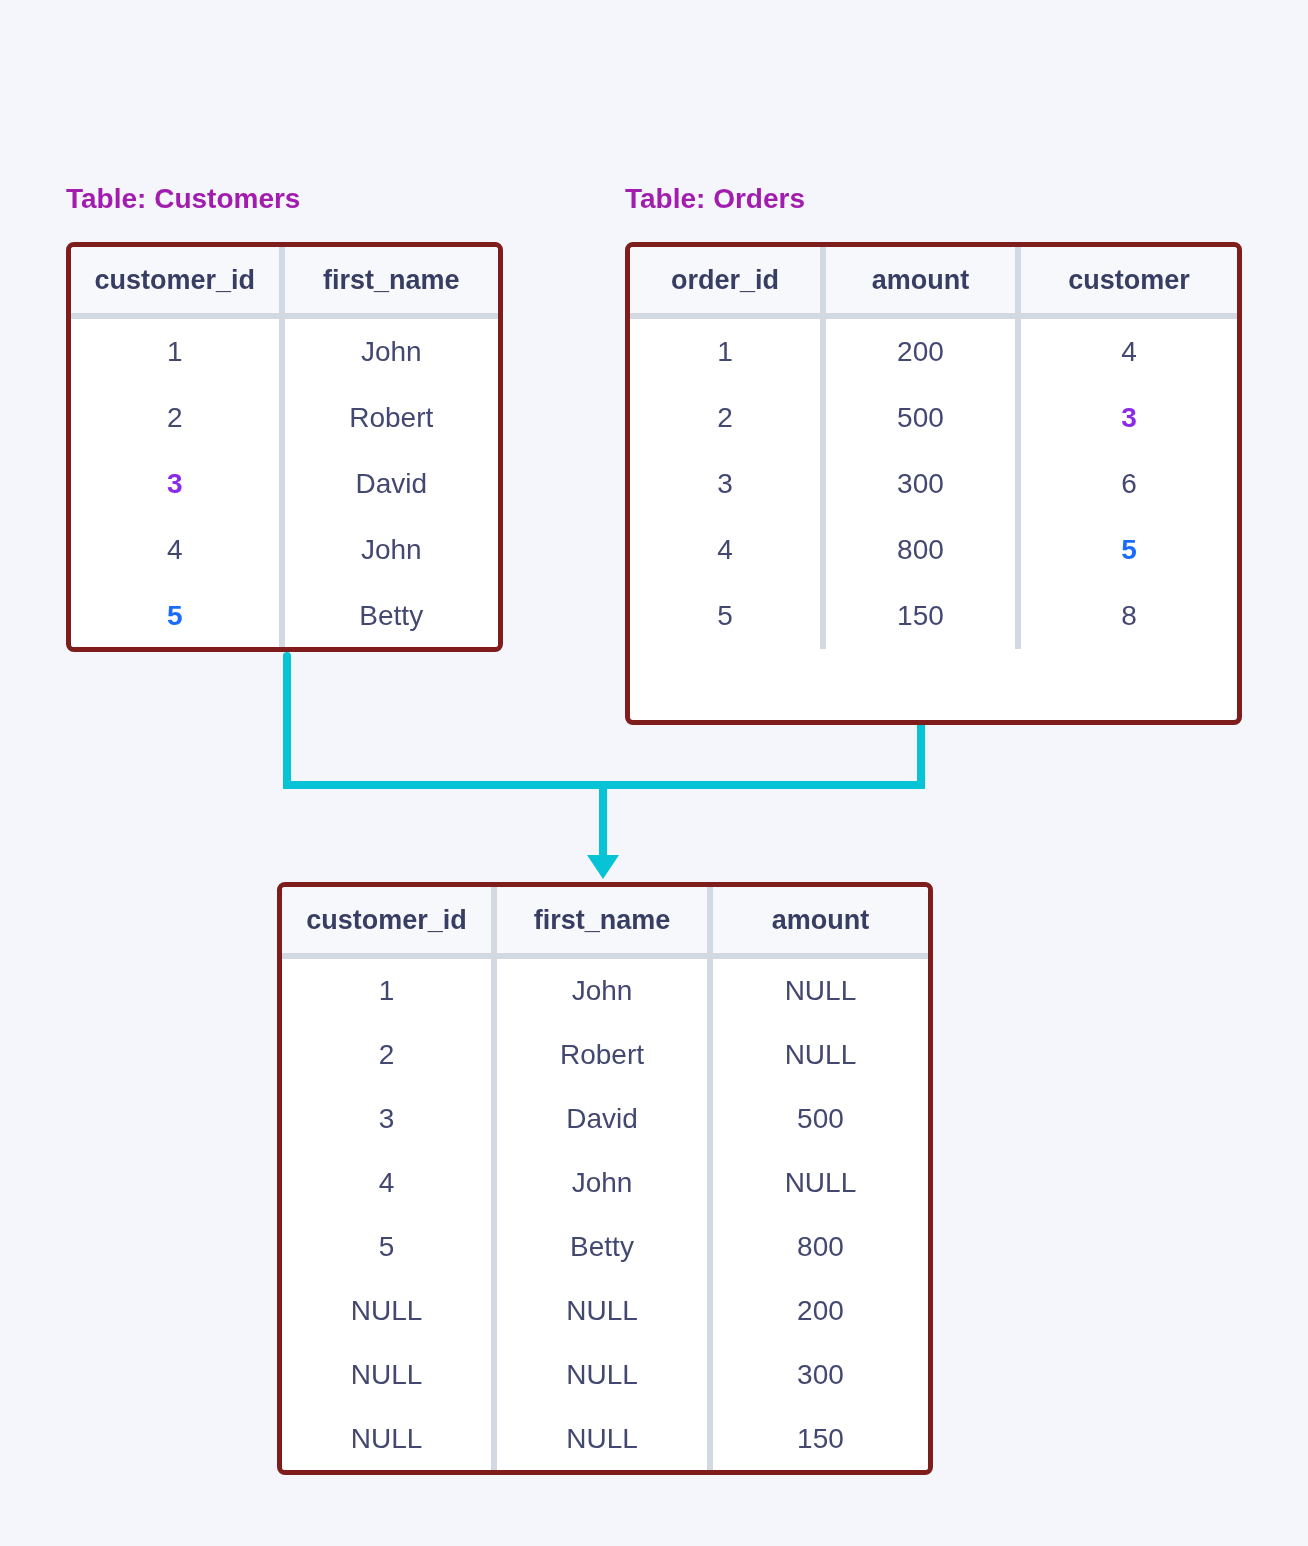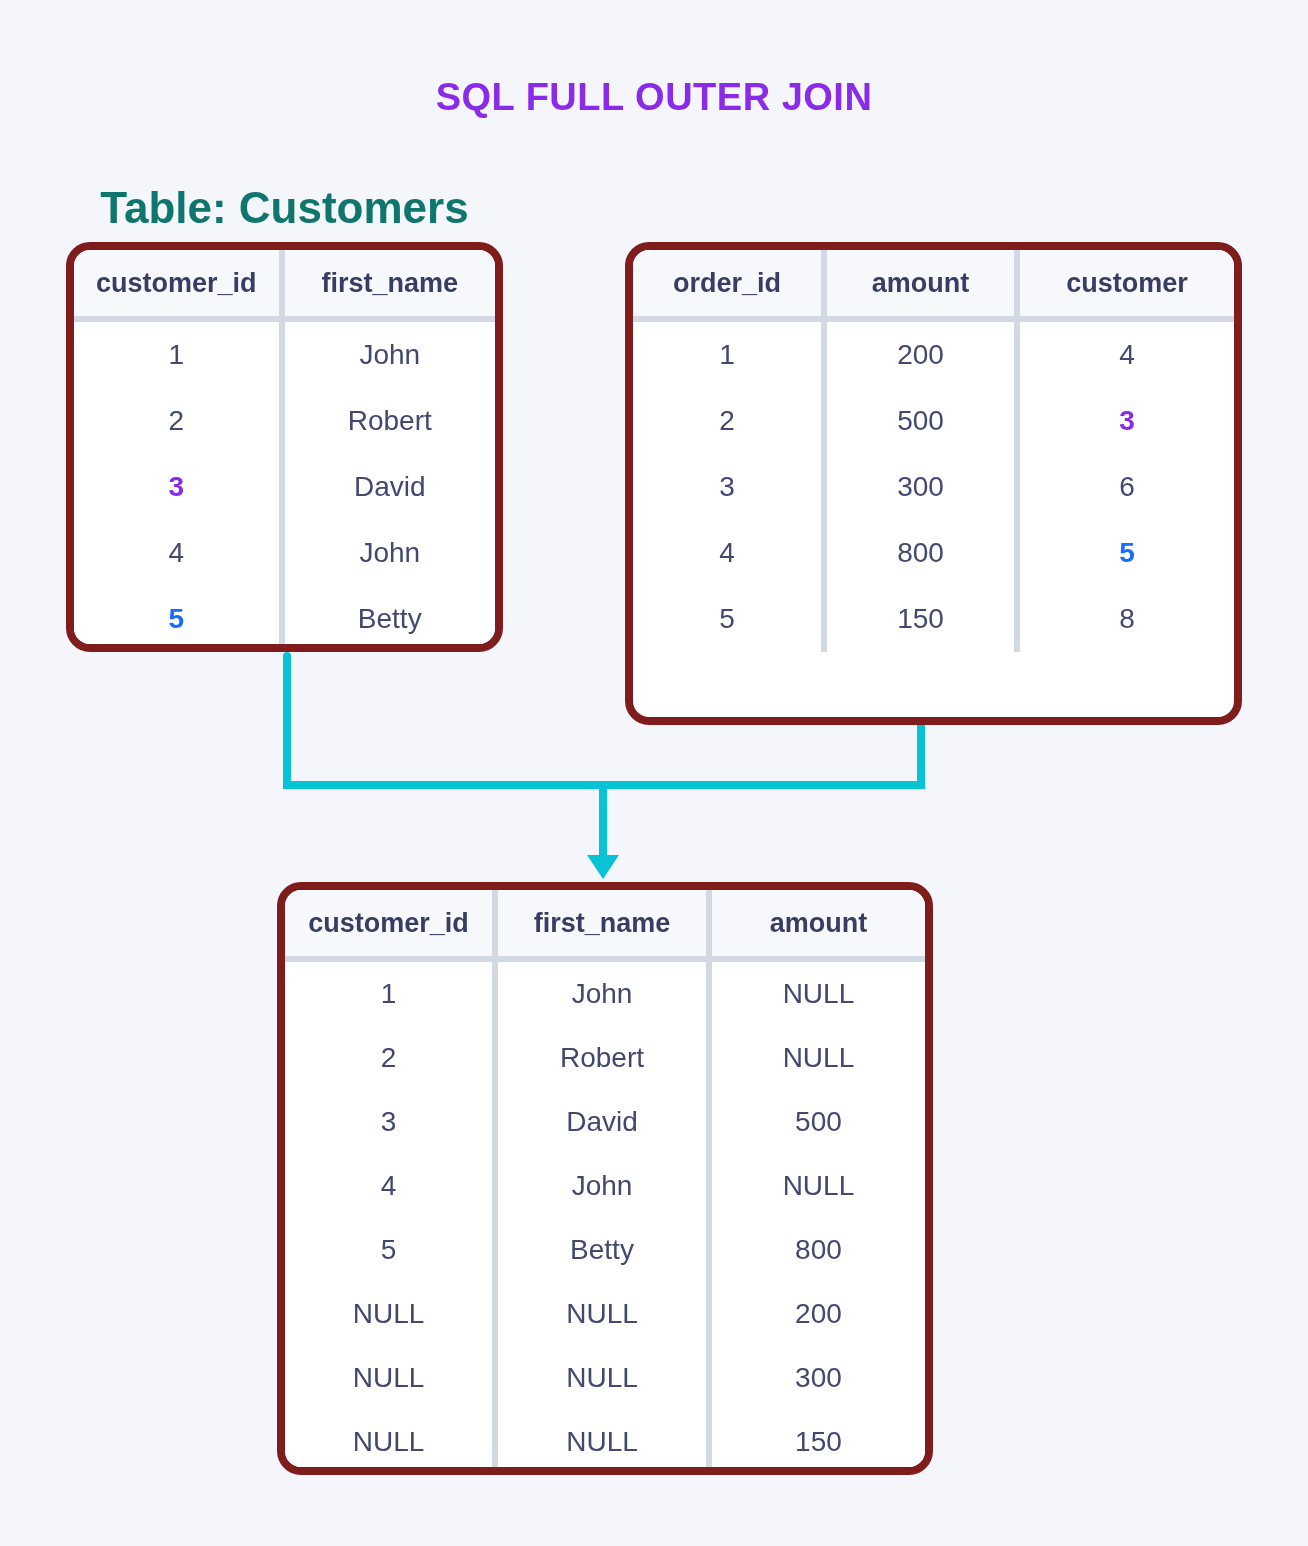--- a/index.html
+++ b/index.html
@@ -21,34 +21,34 @@
     width: 100%;
     text-align: center;
     font-size: 38px;
     font-weight: 800;
     letter-spacing: 0.5px;
     color: #8A2BE9;
   }
   .tbl-label {
     position: absolute;
     top: 184px;
-    text-align: center;
-    font-size: 44px;
+    text-align: left;
+    font-size: 28px;
     font-weight: 600;
-    color: #0f766e;
+    color: #a21caf;
     line-height: 1.1;
   }
   .lbl-customers { left: 66px;  width: 437px; }
   .lbl-orders    { left: 625px; width: 617px; }
 
   .tbl-wrap {
     position: absolute;
     background: #FFFFFF;
-    border: 8px solid #7f1d1d;
-    border-radius: 24px;
+    border: 5px solid #7f1d1d;
+    border-radius: 8px;
     overflow: hidden;
     box-sizing: border-box;
   }
   .wrap-customers { left: 66px;  top: 242px; width: 437px; height: 410px; }
   .wrap-orders    { left: 625px; top: 242px; width: 617px; height: 483px; }
   .wrap-result    { left: 277px; top: 882px; width: 656px; height: 593px; }
 
   table.dtable {
     width: 100%;
     border-collapse: separate;
@@ -101,23 +101,23 @@
     border-left: 16px solid transparent;
     border-right: 16px solid transparent;
     border-top: 24px solid #06C3D6;
   }
 </style>
 </head>
 <body>
 
 <div class="canvas">
 
-  <div class="page-title">SQL FULL OUTER JOIN</div>
 
   <div class="tbl-label lbl-customers">Table: Customers</div>
+  <div class="tbl-label lbl-orders">Table: Orders</div>
 
   <div class="cline cline-vleft"></div>
   <div class="cline cline-vright"></div>
   <div class="cline cline-hbar"></div>
   <div class="cline cline-stem"></div>
   <div class="arrow-head"></div>
 
   <div class="tbl-wrap wrap-customers">
     <table class="dtable">
       <colgroup>

